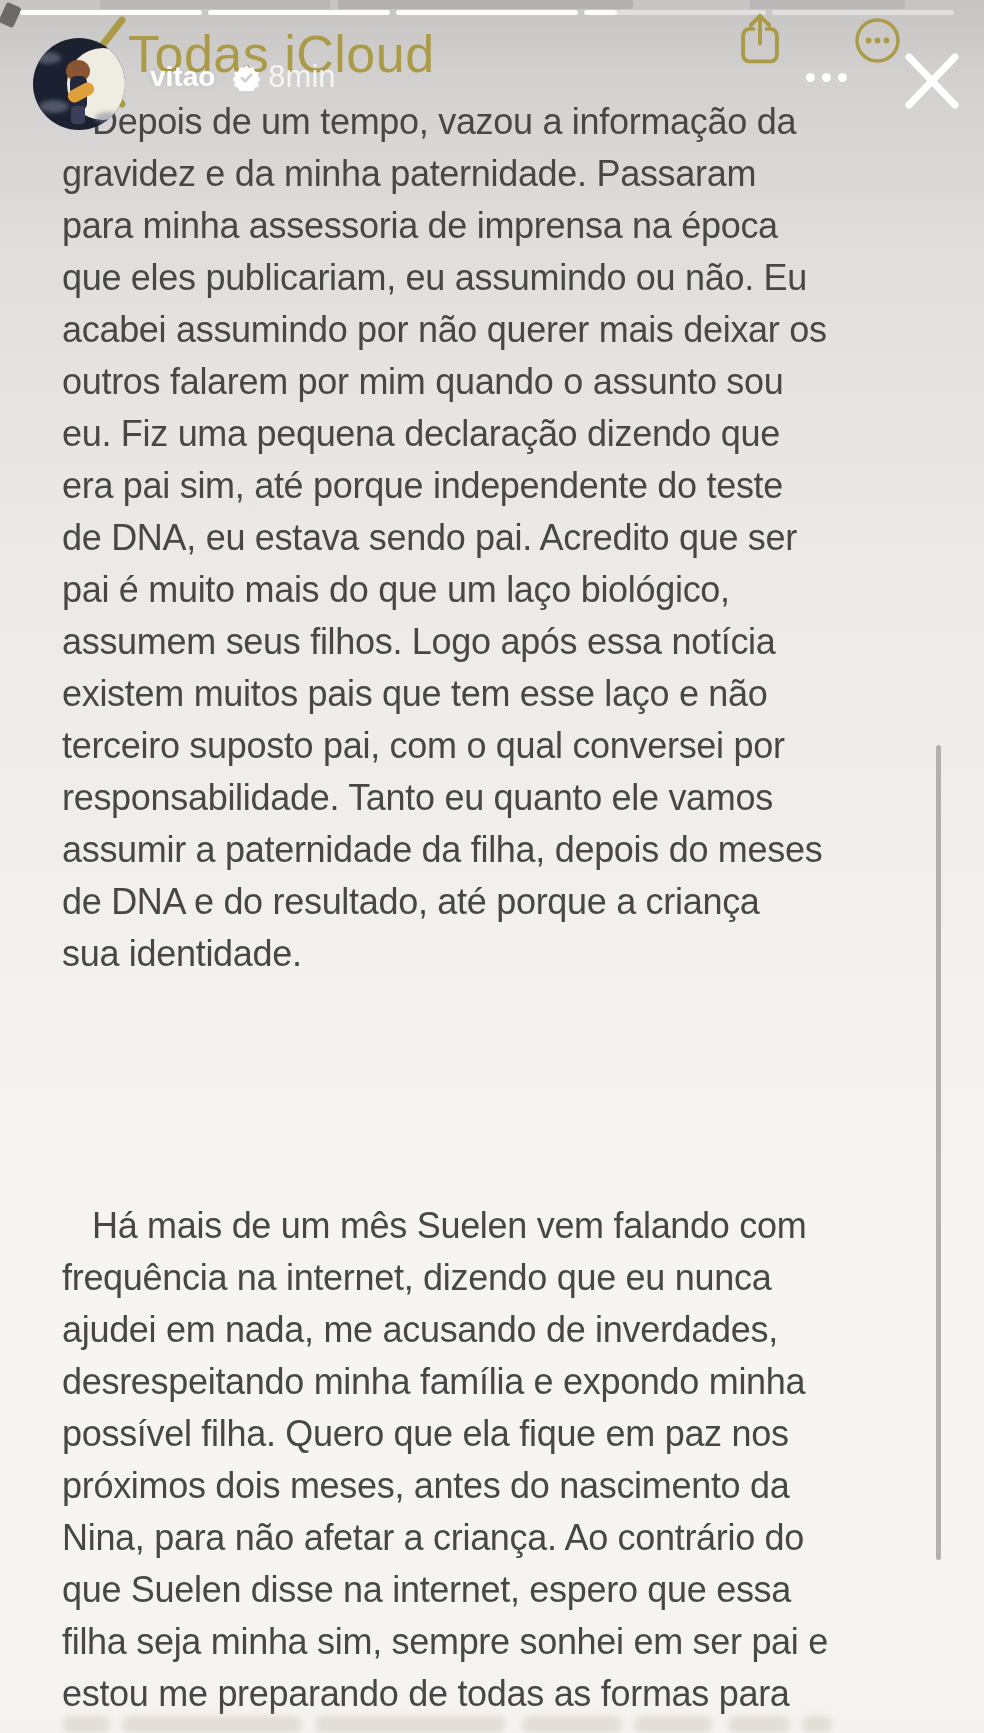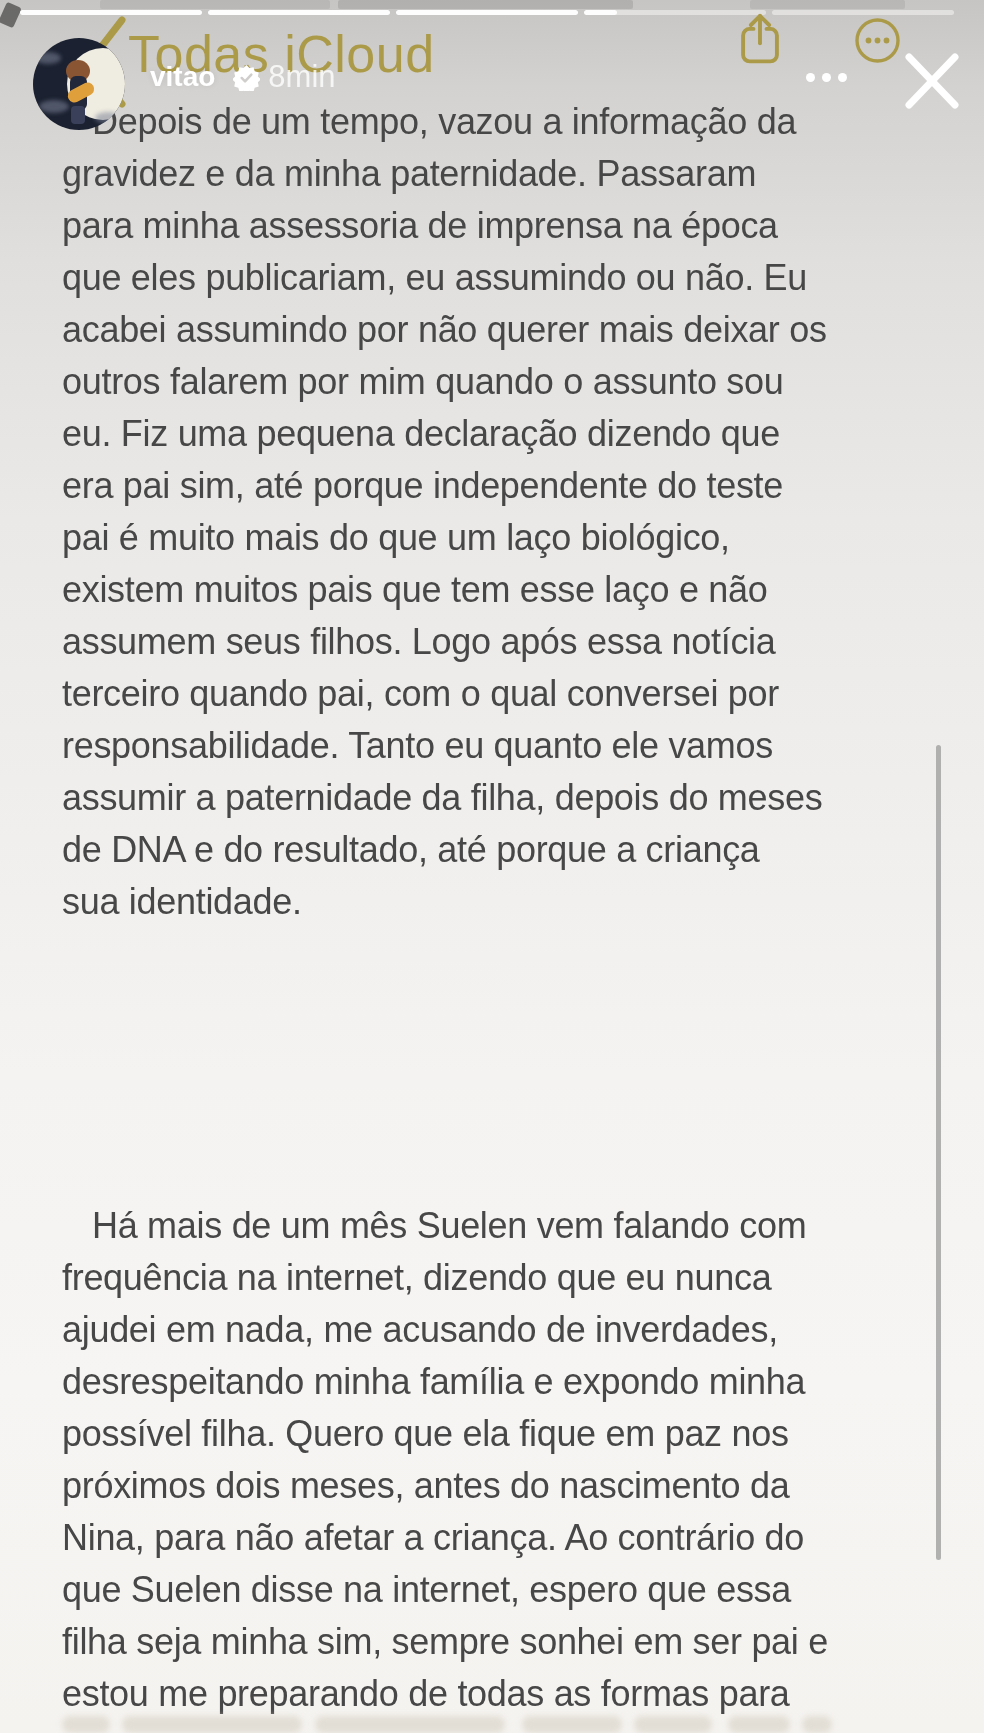--- a/index.html
+++ b/index.html
@@ -138,24 +138,25 @@
   <div class="para p1" style="color:#474747;">
 
   <div class="tline">Depois de um tempo, vazou a informação da</div>
       <div class="tline">gravidez e da minha paternidade. Passaram</div>
       <div class="tline">para minha assessoria de imprensa na época</div>
       <div class="tline">que eles publicariam, eu assumindo ou não. Eu</div>
       <div class="tline">acabei assumindo por não querer mais deixar os</div>
       <div class="tline">outros falarem por mim quando o assunto sou</div>
       <div class="tline">eu. Fiz uma pequena declaração dizendo que</div>
       <div class="tline">era pai sim, até porque independente do teste</div>
+      <div class="tline">de DNA, eu estava sendo pai. Acredito que ser</div>
       <div class="tline">pai é muito mais do que um laço biológico,</div>
+      <div class="tline">assumem seus filhos. Logo após essa notícia</div>
       <div class="tline">existem muitos pais que tem esse laço e não</div>
-      <div class="tline">assumem seus filhos. Logo após essa notícia</div>
-      <div class="tline">terceiro quando pai, com o qual conversei por</div>
+      <div class="tline">terceiro suposto pai, com o qual conversei por</div>
       <div class="tline">responsabilidade. Tanto eu quanto ele vamos</div>
       <div class="tline">assumir a paternidade da filha, depois do meses</div>
       <div class="tline">de DNA e do resultado, até porque a criança</div>
       <div class="tline">sua identidade.</div>
     </div>
 
   <div class="para p2" style="color:#474747;">
 
   <div class="tline">Há mais de um mês Suelen vem falando com</div>
       <div class="tline">frequência na internet, dizendo que eu nunca</div>

